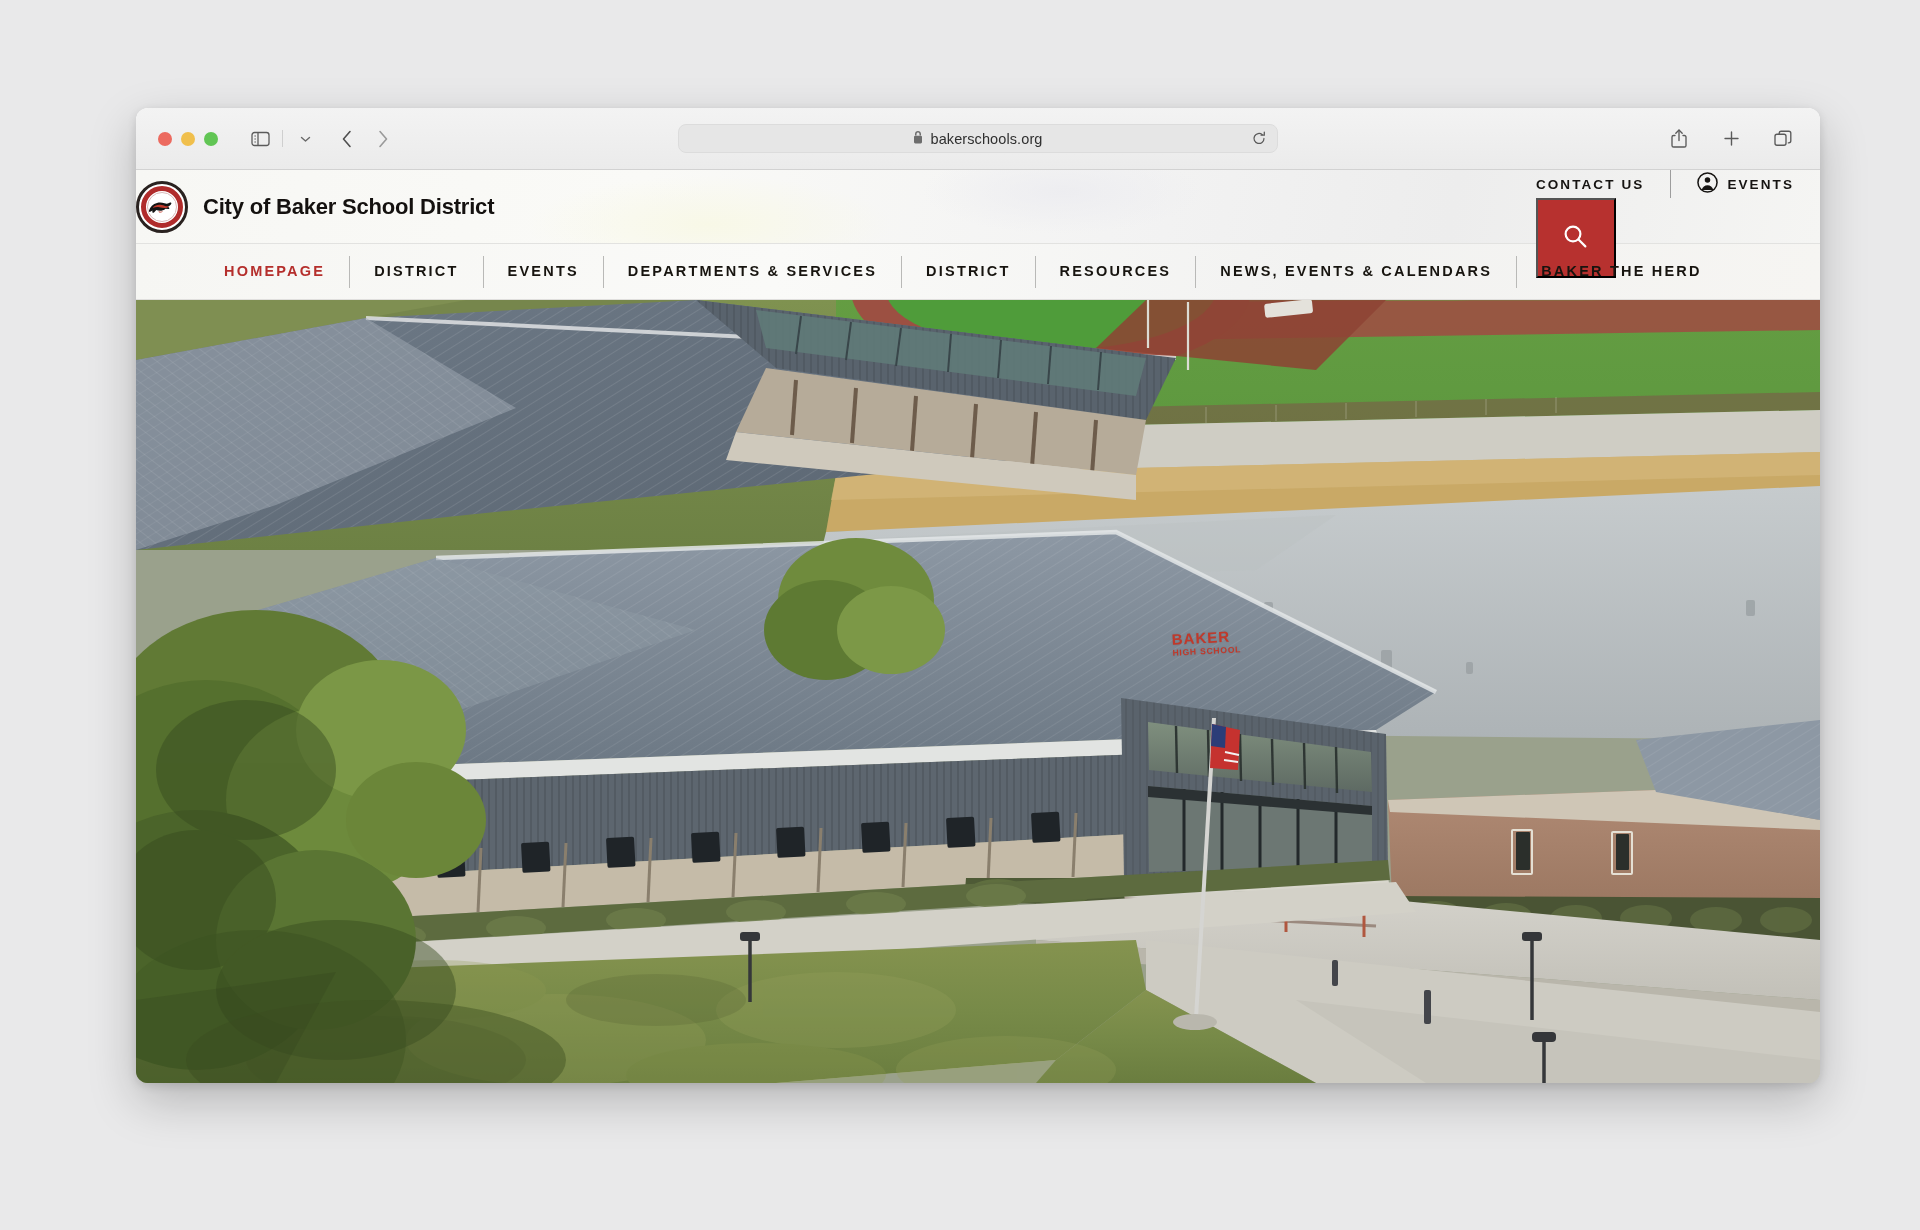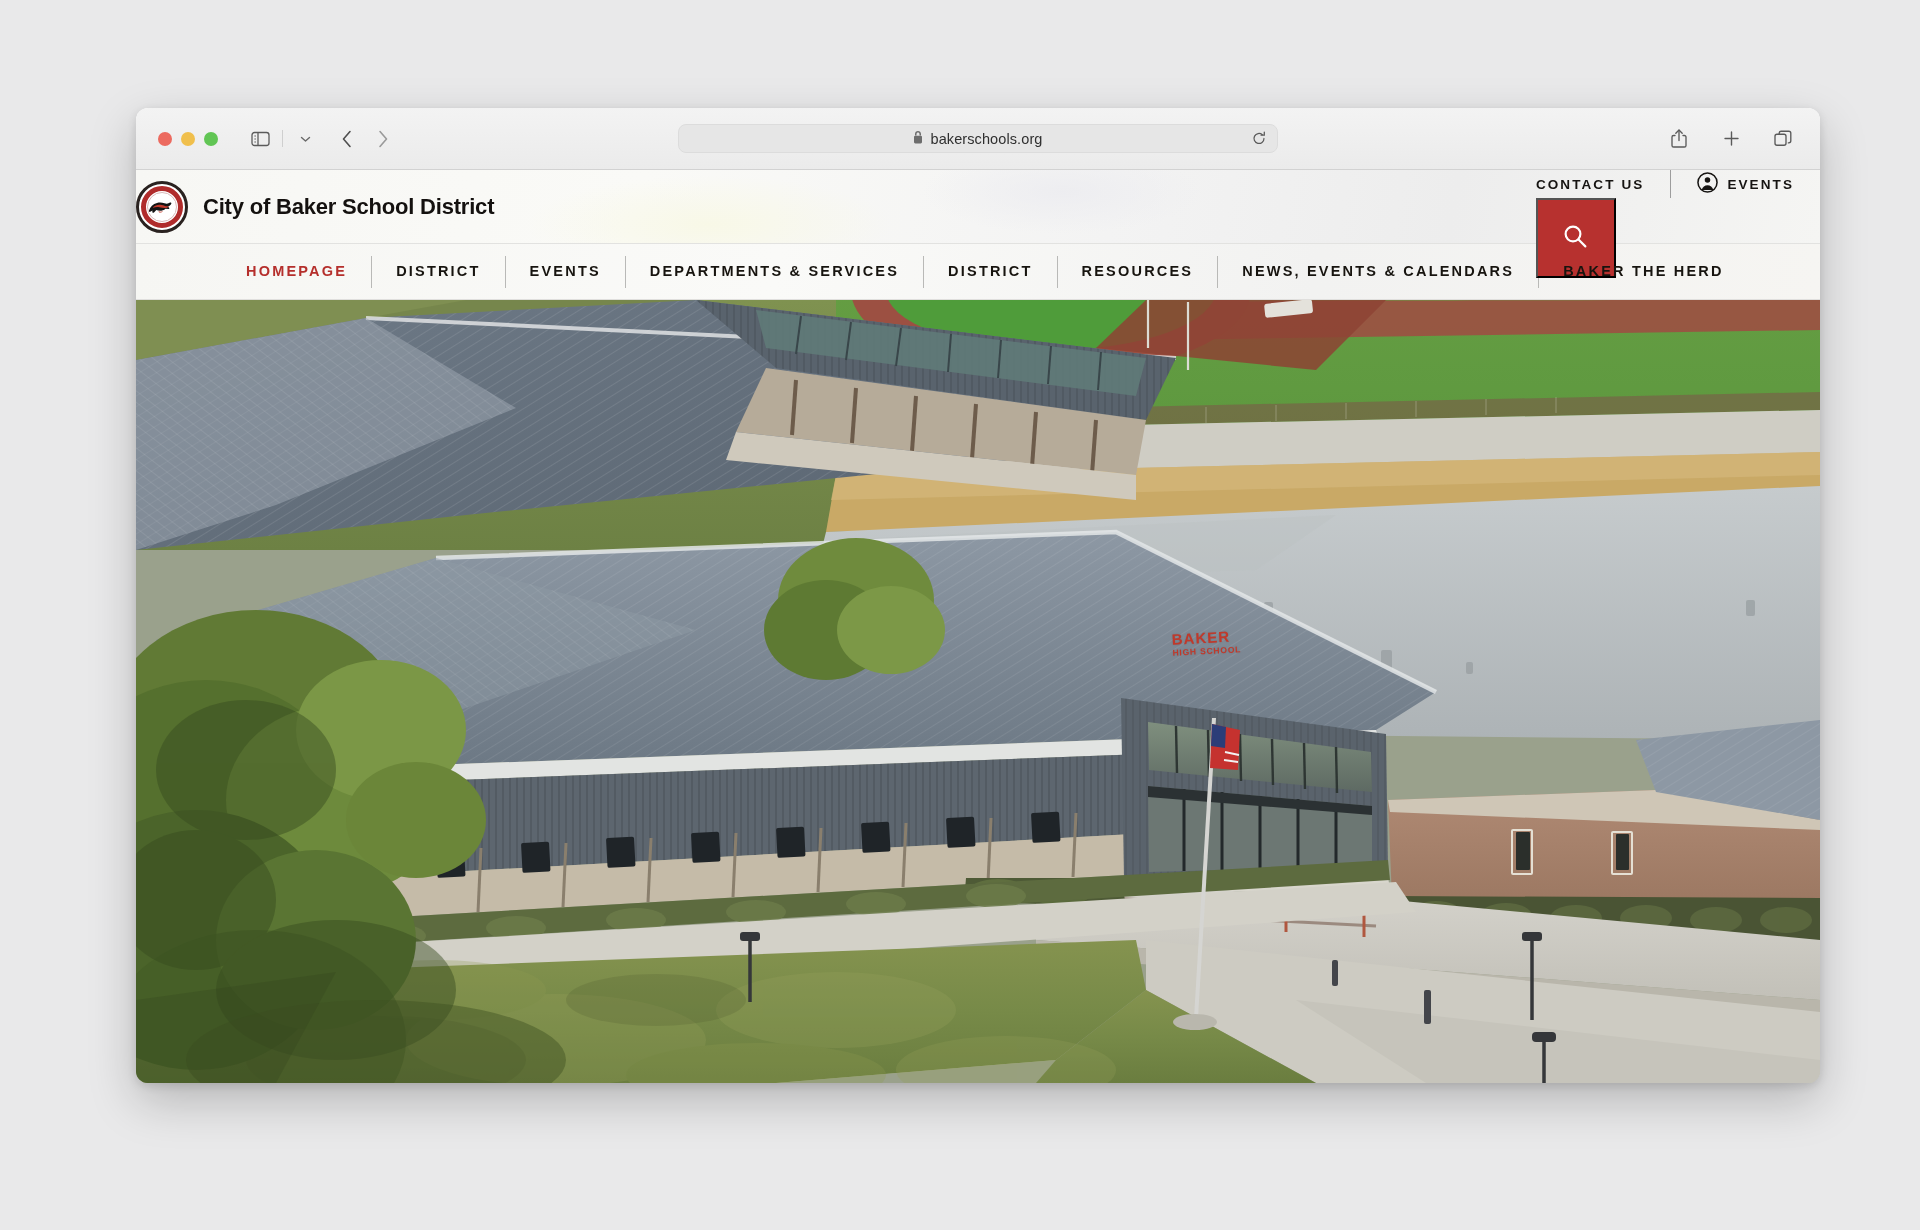--- a/index.html
+++ b/index.html
@@ -209,21 +209,21 @@
     flex: 0 0 80px;
   }
 
   
   .main-nav {
     height: 56px;
     flex: 0 0 56px;
     background: linear-gradient(98deg, #f6f6f3 0%, #fafaf8 38%, #f2f2f1 70%, #f6f5f2 100%);
     display: flex;
     align-items: center;
-    padding-left: 86px;
+    padding-left: 64px;
     border-bottom: 1px solid #e0dfdd;
   }
   .nav-list { display: flex; align-items: center; }
   .nav-item {
     font-size: 14.5px;
     font-weight: 700;
     letter-spacing: 2.2px;
     color: #17140f;
     padding: 0 24px;
     white-space: nowrap;

